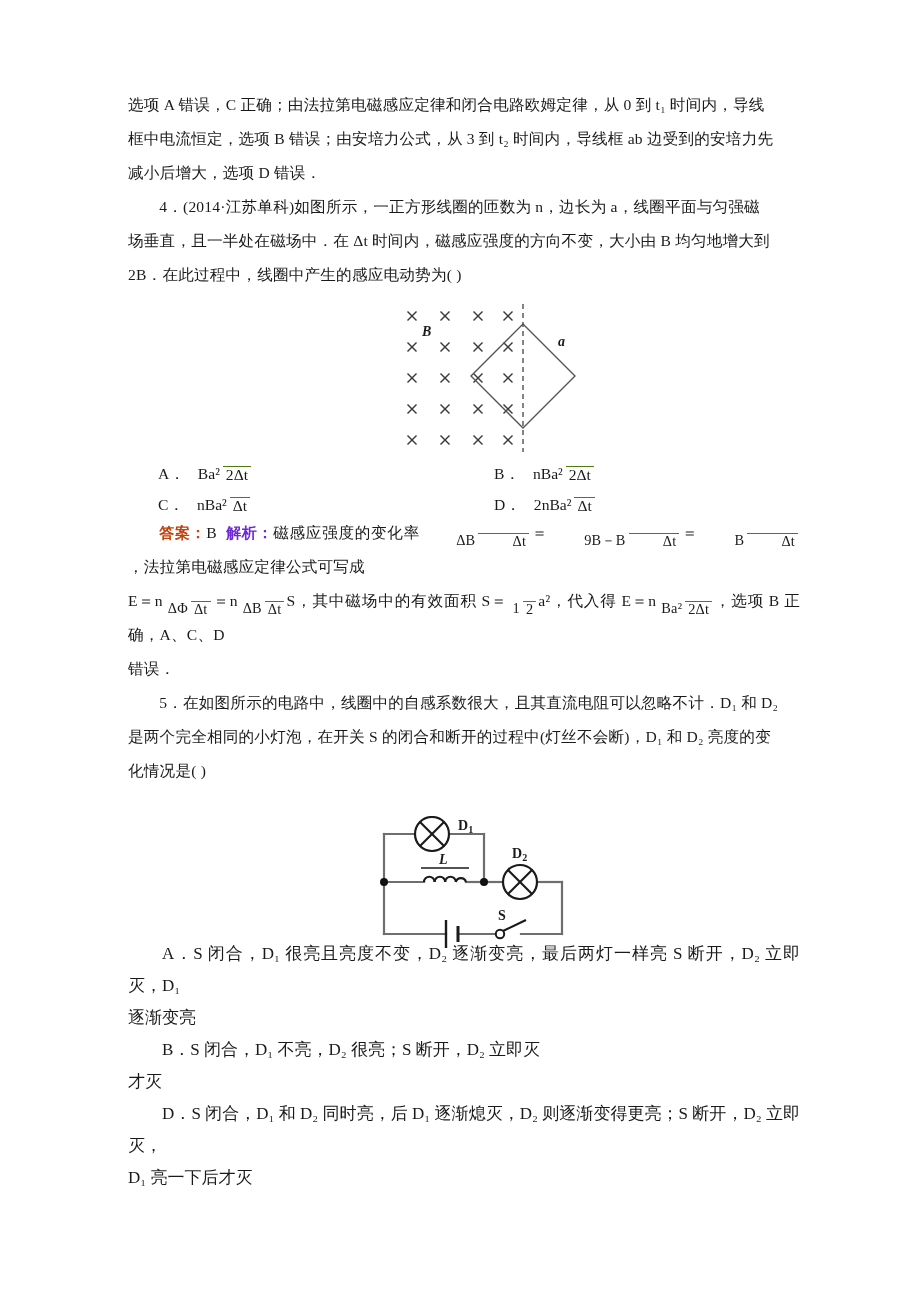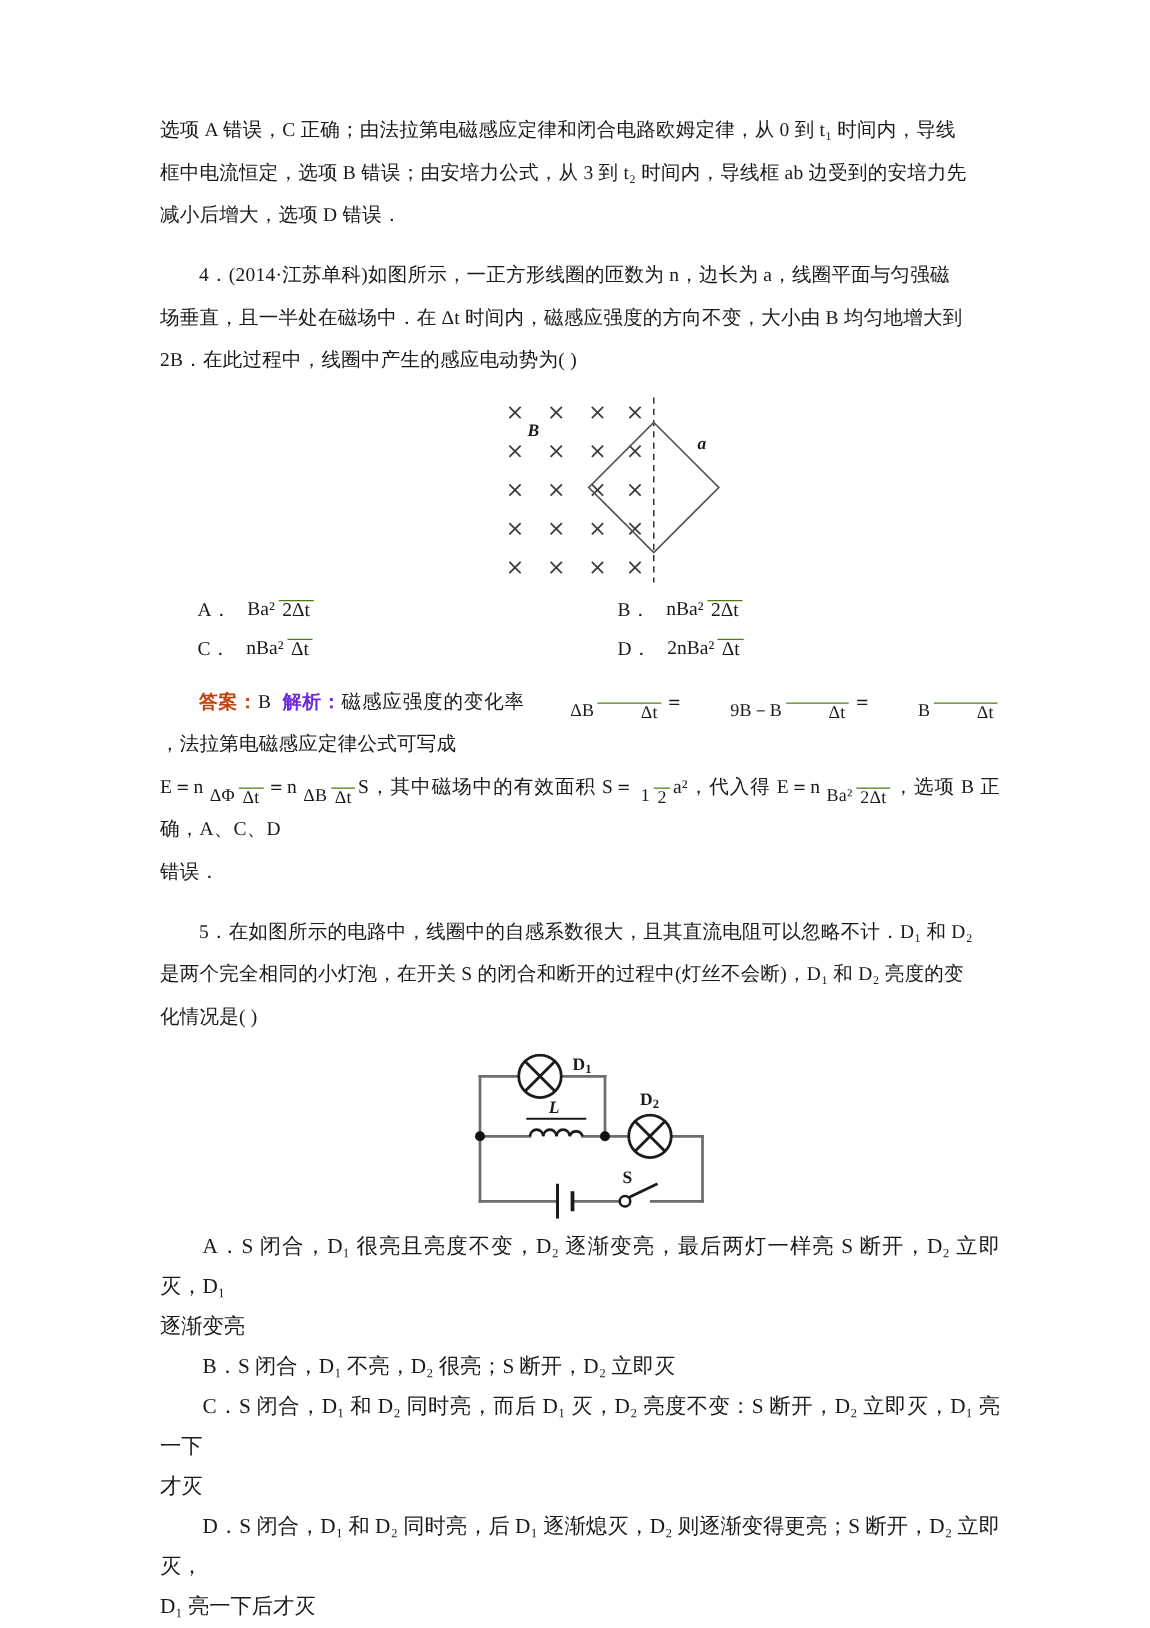--- a/index.html
+++ b/index.html
@@ -31,21 +31,21 @@
 
   
   .para {
     font-size: 15.6px;
     line-height: 34px;
     text-align: justify;
     text-justify: inter-ideograph;
     letter-spacing: 0.2px;
     margin: 0;
   }
-  .blk { margin-top: 14px; }
+  .blk { }
   .blk-tight { margin-top: 6px; }
   sub.s { font-size: 0.72em; vertical-align: -0.25em; }
 
   .ans-label { color: #c2410c; font-weight: bold; font-family: Liberation Sans, sans-serif; font-size: 15px; }
   .ana-label { color: #6d28d9; font-weight: bold; font-family: "DejaVu Sans", sans-serif; font-size: 15px; }
 
   
   .frac {
     display: inline-flex;
     flex-direction: row;
@@ -71,21 +71,21 @@
   
   .fig-field { position: relative; height: 152px; margin-top: 10px; }
   .fig-field .holder {
     position: absolute; left: 262px; top: 0; width: 210px; height: 152px;
   }
   .blabel { position: absolute; font-style: italic; font-weight: bold; font-size: 14px; font-family:"Liberation Serif",serif;}
   .alabel { position: absolute; font-style: italic; font-weight: bold; font-size: 14px; font-family:"Liberation Serif",serif;}
 
   
   .fig-circuit { position: relative; height: 132px; margin-top: 12px; }
-  .fig-circuit .holder { position: absolute; left: 238px; top: 0; width: 230px; height: 132px; }
+  .fig-circuit .holder { position: absolute; left: 238px; top: 16px; width: 230px; height: 132px; }
   .clabel { position: absolute; font-weight: bold; font-family: "Liberation Serif", serif; font-size: 14px; }
   .clabel.it { font-style: italic; }
 
   .optline { font-size: 17px; line-height: 32px; text-align: justify; margin: 0; }
   .optline.first { text-indent: 2em; }
 </style>
 </head>
 <body>
 
 <div class="page">
@@ -343,23 +343,20 @@
         <span>A．</span><span>S 闭合，D₁ 很亮且亮度不变，D₂ 逐渐变亮，最后两灯一样亮 S 断开，D₂ 立即灭，D₁</span>
       </p>
       <p class="optline">逐渐变亮</p>
     </div>
     <div>
       <p class="optline first">
         <span>B．</span><span>S 闭合，D₁ 不亮，D₂ 很亮；S 断开，D₂ 立即灭</span>
       </p>
     </div>
     <div>
-      <p class="optline first">
-        <span>C．</span><span>S 闭合，D₁ 和 D₂ 同时亮，而后 D₁ 灭，D₂ 亮度不变：S 断开，D₂ 立即灭，D₁ 亮一下</span>
-      </p>
       <p class="optline">才灭</p>
     </div>
     <div>
       <p class="optline first">
         <span>D．</span><span>S 闭合，D₁ 和 D₂ 同时亮，后 D₁ 逐渐熄灭，D₂ 则逐渐变得更亮；S 断开，D₂ 立即灭，</span>
       </p>
       <p class="optline">D₁ 亮一下后才灭</p>
     </div>
   </div>
 

